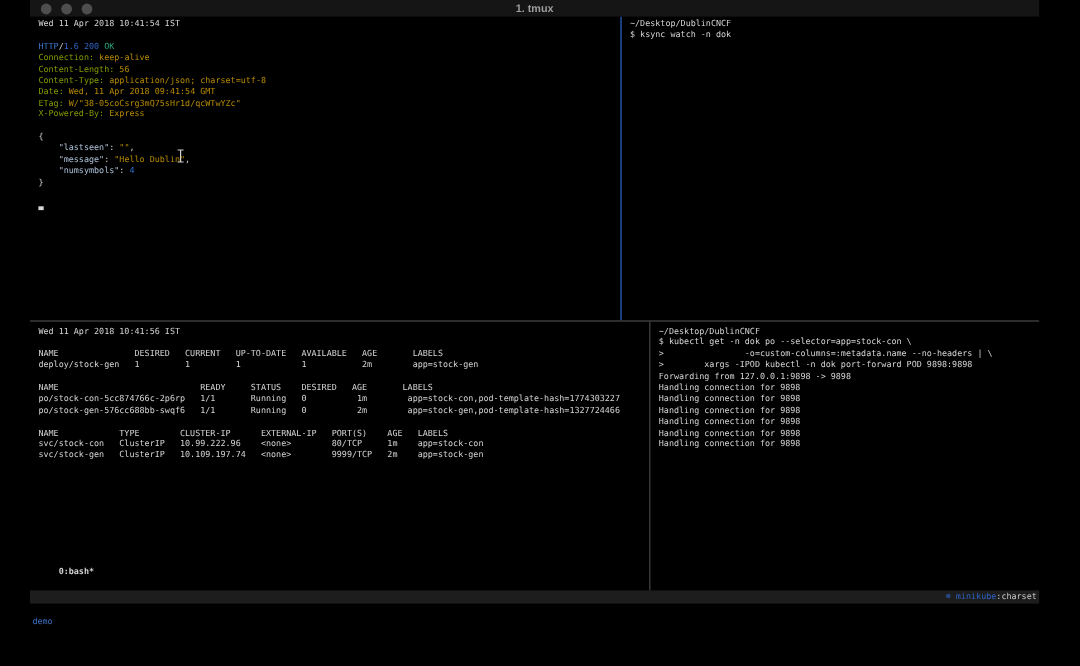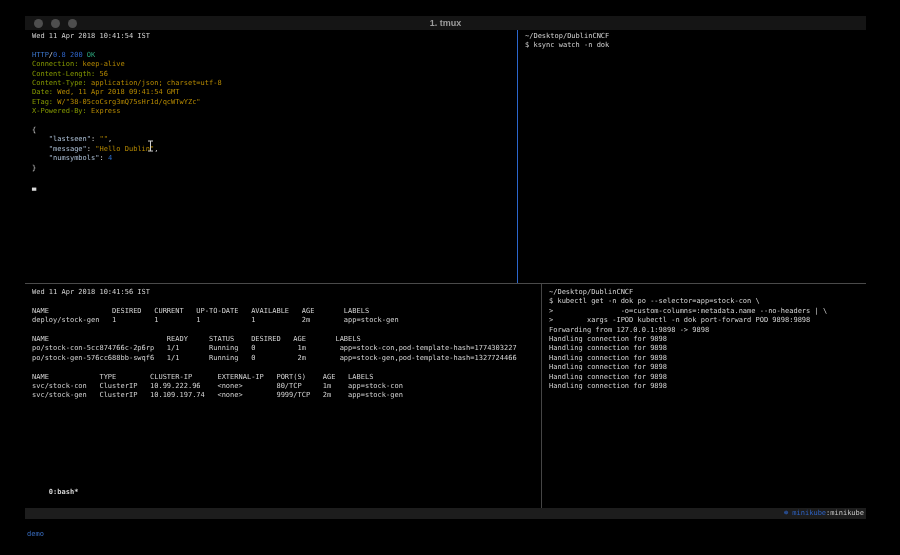--- a/index.html
+++ b/index.html
@@ -1,20 +1,20 @@
 <!DOCTYPE html>
 <html><head>
 <meta charset="utf-8">
 <style>
   * { margin:0; padding:0; box-sizing:border-box; }
   html,body { width:900px; height:555px; background:#000; overflow:hidden; }
   body { font-family:"DejaVu Sans Mono", monospace; }
 
   .window {
-    position:absolute; left:25px; top:16px; width:841px; height:503px;
+    position:absolute; left:25px; top:0; width:841px; height:503px;
     background:#000;
   }
 
   
   .titlebar {
     position:absolute; left:0; top:0; right:0; height:14px;
     background:#151515; display:flex; align-items:center;
   }
   .traffic { display:flex; align-items:center; gap:8px; padding-left:9px; }
   .tl-btn { width:9px; height:9px; border-radius:50%; background:#4e4e4e; }
@@ -79,21 +79,21 @@
       <span class="tl-btn"></span>
     </div>
     <div class="win-title">1. tmux</div>
   </div>
 
   <div class="content">
 
     <div class="pane pane-tl">
         <div class="tline"><span class="c-fg">Wed 11 Apr 2018 10:41:54 IST</span></div>
         <div class="tline">&nbsp;</div>
-        <div class="tline"><span class="c-blue">HTTP</span><span class="c-fg">/</span><span class="c-blue2">0.8</span><span class="c-fg"> </span><span class="c-blue2">200</span><span class="c-fg"> </span><span class="c-ok">OK</span></div>
+        <div class="tline"><span class="c-blue">HTTP</span><span class="c-fg">/</span><span class="c-blue2">1.6</span><span class="c-fg"> </span><span class="c-blue2">200</span><span class="c-fg"> </span><span class="c-ok">OK</span></div>
         <div class="tline"><span class="c-hn">Connection:</span><span class="c-fg"> </span><span class="c-hv">keep-alive</span></div>
         <div class="tline"><span class="c-hn">Content-Length:</span><span class="c-fg"> </span><span class="c-hv">56</span></div>
         <div class="tline"><span class="c-hn">Content-Type:</span><span class="c-fg"> </span><span class="c-hv">application/json; charset=utf-8</span></div>
         <div class="tline"><span class="c-hn">Date:</span><span class="c-fg"> </span><span class="c-hv">Wed, 11 Apr 2018 09:41:54 GMT</span></div>
         <div class="tline"><span class="c-hn">ETag:</span><span class="c-fg"> </span><span class="c-hv">W/"38-05coCsrg3mQ75sHr1d/qcWTwYZc"</span></div>
         <div class="tline"><span class="c-hn">X-Powered-By:</span><span class="c-fg"> </span><span class="c-hv">Express</span></div>
         <div class="tline">&nbsp;</div>
         <div class="tline"><span class="c-fg">{</span></div>
         <div class="tline"><span class="c-fg">    </span><span class="c-key">"lastseen"</span><span class="c-fg">: </span><span class="c-hv">""</span><span class="c-fg">,</span></div>
         <div class="tline"><span class="c-fg">    </span><span class="c-key">"message"</span><span class="c-fg">: </span><span class="c-hv">"Hello Dublin"</span><span class="c-fg">,</span></div>
@@ -150,17 +150,17 @@
   </div>
 
   <div class="statusbar">
     <div class="sb-left">
       <span class="sb-session">demo</span>
       <span class="sb-window">0:bash*</span>
     </div>
     <div class="sb-right">
       <span class="sb-kube-icon">☸</span>
       <span class="sb-kube-ctx"> minikube</span>
-      <span class="sb-kube-ns">:minikube</span>
+      <span class="sb-kube-ns">:charset</span>
     </div>
   </div>
 
 </div>
 
 </body></html>

